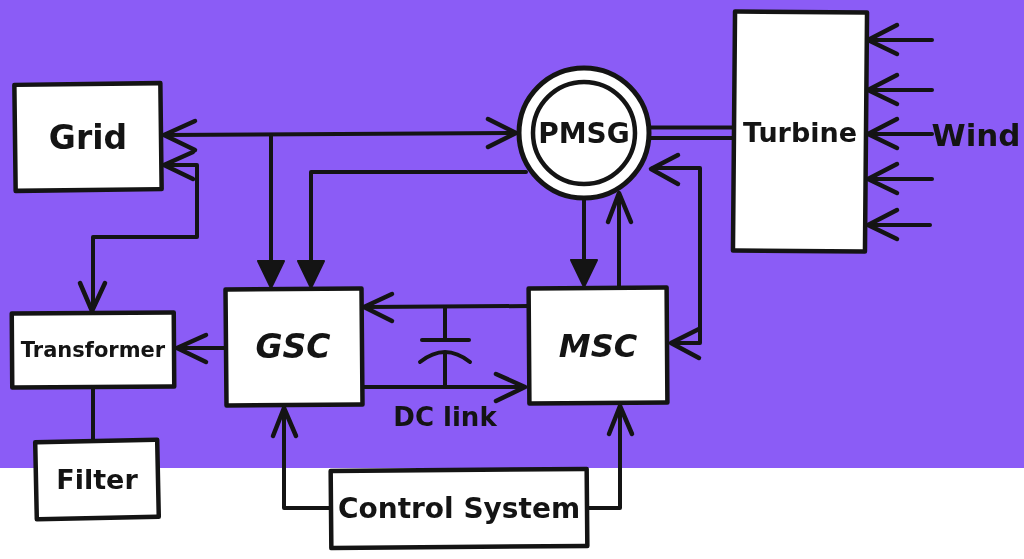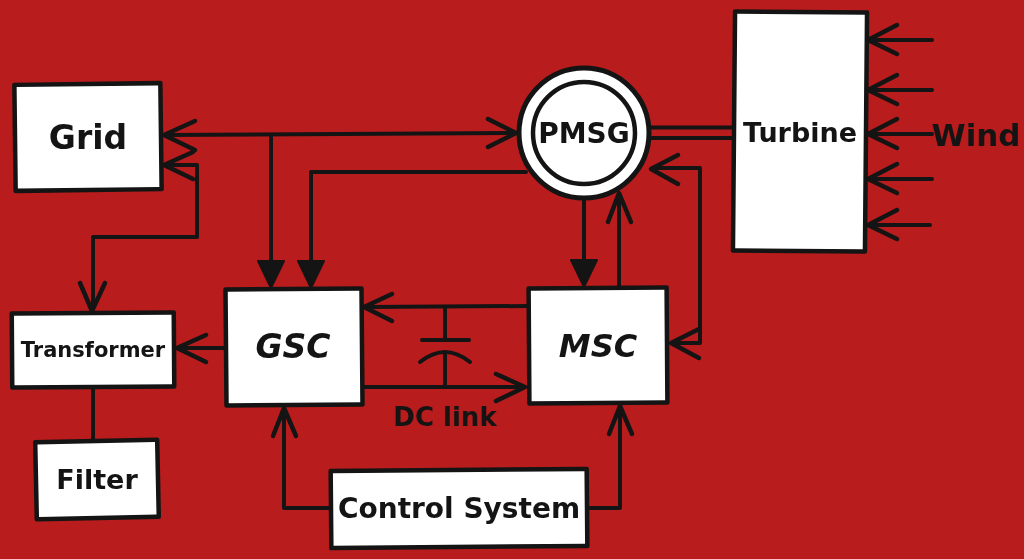--- a/index.html
+++ b/index.html
@@ -6,22 +6,22 @@
     margin: 0;
     padding: 0;
     background: #ffffff;
     width: 1024px;
     height: 559px;
     overflow: hidden;
   }
   .canvas-wrap {
     position: relative;
     width: 1024px;
-    height: 559px;
-    background: #b91c1c;
+    height: 468px;
+    background: #8b5cf6;
   }
   svg { display: block; }
   .box {
     fill: #ffffff;
     stroke: #141414;
     stroke-width: 4.5;
     stroke-linejoin: round;
   }
   .circ {
     fill: #ffffff;

